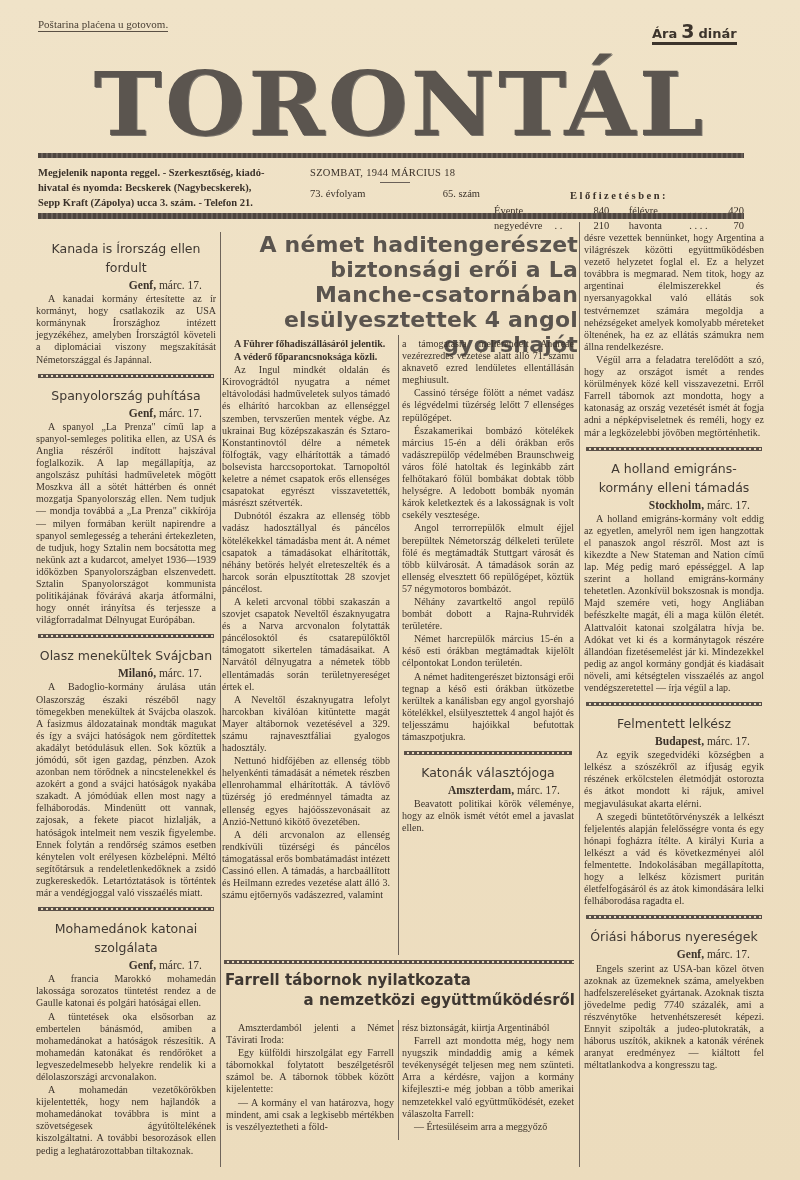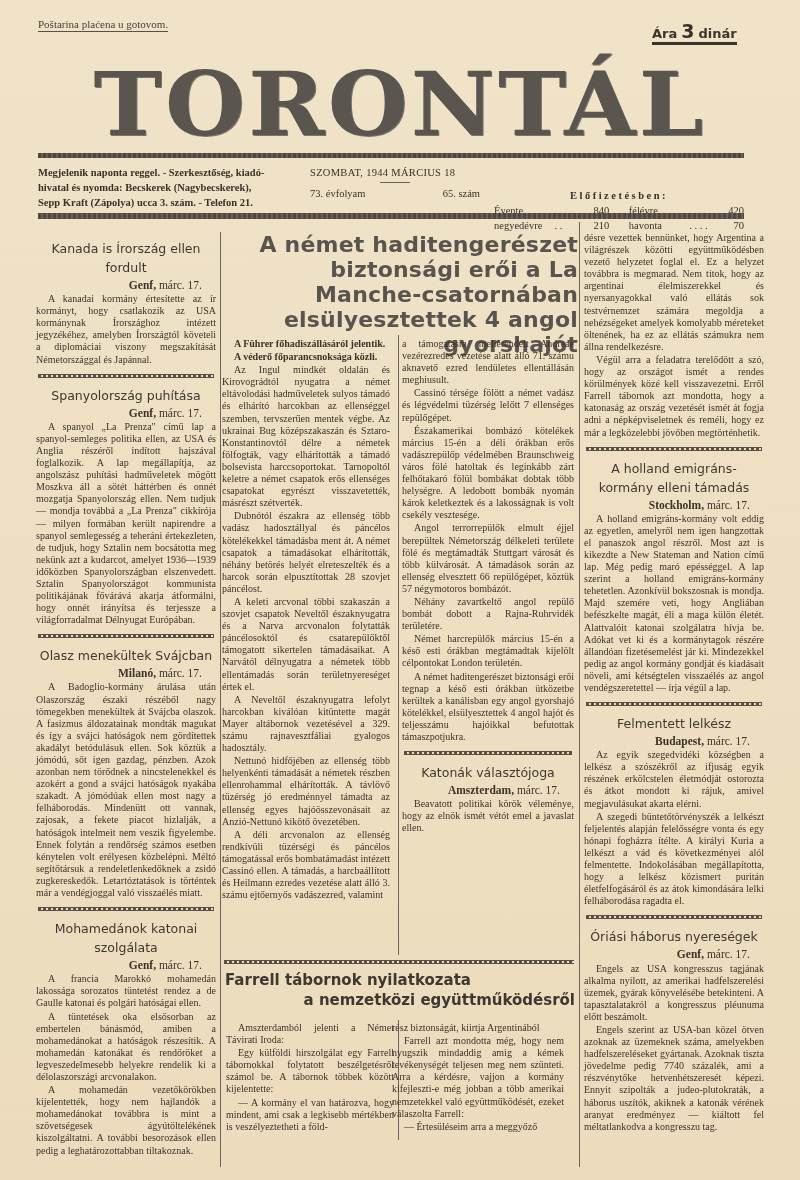--- a/index.html
+++ b/index.html
@@ -202,21 +202,21 @@
 
   <div class="farrell-head">
     <div class="l1">Farrell tábornok nyilatkozata</div>
     <div class="l2">a nemzetközi együttműködésről</div>
   </div>
   <div class="col" style="left:226px; top:1022px; width:168px;">
     <p>Amszterdamból jelenti a Német Távirati Iroda:</p>
     <p>Egy külföldi hirszolgálat egy Farrell tábornokkal folytatott beszélgetésről számol be. A tábornok többek között kijelentette:</p>
     <p>— A kormány el van határozva, hogy mindent, ami csak a legkisebb mértékben is veszélyeztetheti a föld-</p>
   </div>
-  <div class="col" style="left:392px; top:1022px; width:172px;">
+  <div class="col" style="left:402px; top:1022px; width:172px;">
     <p style="text-indent:0">rész biztonságát, kiirtja Argentinából</p>
     <p>Farrell azt mondotta még, hogy nem nyugszik mindaddig amig a kémek tevékenységét teljesen meg nem szünteti. Arra a kérdésre, vajjon a kormány kifejleszti-e még jobban a több amerikai nemzetekkel való együttműködését, ezeket válaszolta Farrell:</p>
     <p>— Értesüléseim arra a meggyőző</p>
   </div>
 
   <div class="col" style="left:584px; top:232px; width:180px;">
     <p style="text-indent:0">désre vezettek bennünket, hogy Argentina a világrészek közötti együttműködésben vezető helyzetet foglal el. Ez a helyzet továbbra is megmarad. Nem titok, hogy az argentinai élelmiszerekkel és nyersanyagokkal való ellátás sok testvérnemzet számára megoldja a nehézségeket amelyek komolyabb méreteket öltenének, ha ez az ellátás számukra nem állna rendelkezésre.</p>
     <p>Végül arra a feladatra terelődött a szó, hogy az országot ismét a rendes körülmények közé kell visszavezetni. Erről Farrell tábornok azt mondotta, hogy a katonaság az ország vezetését ismét át fogja adni a népképviseletnek és reméli, hogy ez már a legközelebbi jövőben megtörténhetik.</p>
     <div class="divider"></div>
 
@@ -226,17 +226,16 @@
     <div class="divider"></div>
 
     <div class="hl">Felmentett lelkész</div>
     <div class="dl"><b>Budapest,</b> <span>márc. 17.</span></div>
     <p>Az egyik szegedvidéki községben a lelkész a szószékről az ifjuság egyik részének erkölcstelen életmódját ostorozta és átkot mondott ki rájuk, amivel megjavulásukat akarta elérni.</p>
     <p>A szegedi büntetőtörvényszék a lelkészt feljelentés alapján felelősségre vonta és egy hónapi fogházra ítélte. A királyi Kuria a lelkészt a vád és következményei alól felmentette. Indokolásában megállapította, hogy a lelkész közismert puritán életfelfogásáról és az átok kimondására lelki felháborodása ragadta el.</p>
     <div class="divider"></div>
 
     <div class="hl">Óriási háborus nyereségek</div>
     <div class="dl"><b>Genf,</b> <span>márc. 17.</span></div>
-    <p>Engels az USA kongresszus tagjának alkalma nyilott, az amerikai hadfelszerelési üzemek, gyárak könyvelésébe betekinteni. A tapasztalatakról a kongresszus pléunuma előtt beszámolt.</p>
     <p>Engels szerint az USA-ban közel ötven azoknak az üzemeknek száma, amelyekben hadfelszereléseket gyártanak. Azoknak tiszta jövedelme pedig 7740 százalék, ami a részvénytőke hetvenhétszeresét képezi. Ennyit szipolták a judeo-plutokraták, a háborus uszítók, akiknek a katonák vérének aranyat eredményez — kiáltott fel méltatlankodva a kongresszu tag.</p>
   </div>
 
 </div>
 
 </body></html>

